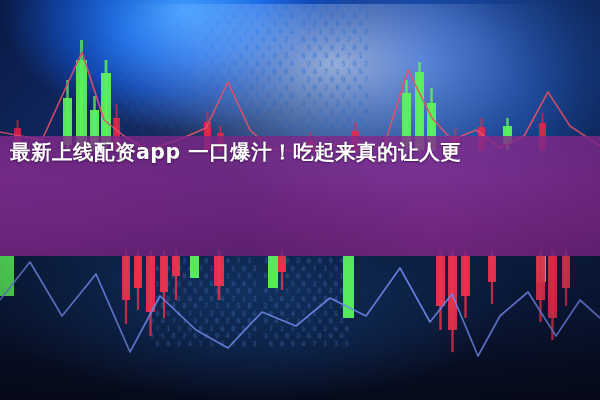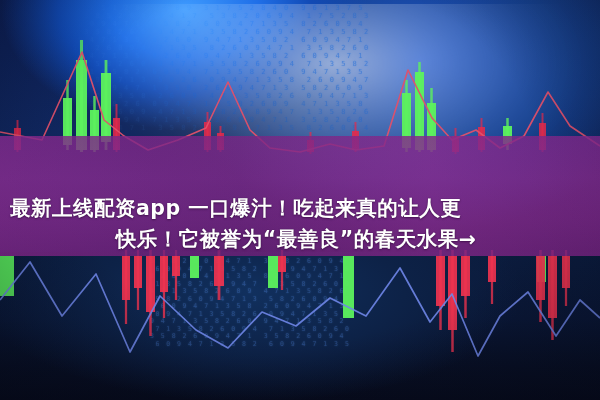--- a/index.html
+++ b/index.html
@@ -95,21 +95,21 @@
 
   
   .headline {
     position: absolute;
     left: 0; right: 8px;
     top: 140px;
     height: 112px;
     display: flex;
     flex-direction: column;
     align-items: center;
-    justify-content: flex-end;
+    justify-content: space-between;
     gap: 6px;
     padding: 0 8px;
     box-sizing: border-box;
     z-index: 8;
   }
   .headline-line {
     color: #ffffff;
     font-family: "DejaVu Sans", sans-serif;
     font-weight: bold;
     font-size: 20.5px;
@@ -242,16 +242,15 @@
       </g>
     <polyline id="lower-zigzag" fill="none" stroke-width="1.7" stroke-linejoin="round" opacity="0.9" points="0,300 30,262 62,316 96,274 130,352 160,296 196,330 228,348 262,312 296,326 330,298 366,316 400,268 430,322 452,294 478,356 500,316 528,292 556,336 580,300 600,318" stroke="#6f86e8"></polyline>
   </svg>
 
   <div class="bg-vignette"></div>
 
   <div class="purple-band"></div>
 
   <div class="headline">
     <div class="headline-line line-1">最新上线配资app 一口爆汁！吃起来真的让人更</div>
-    <div class="headline-line line-2">快乐！它被誉为“最善良”的春天水果→</div>
   </div>
 
 </div>
 
 </body></html>

